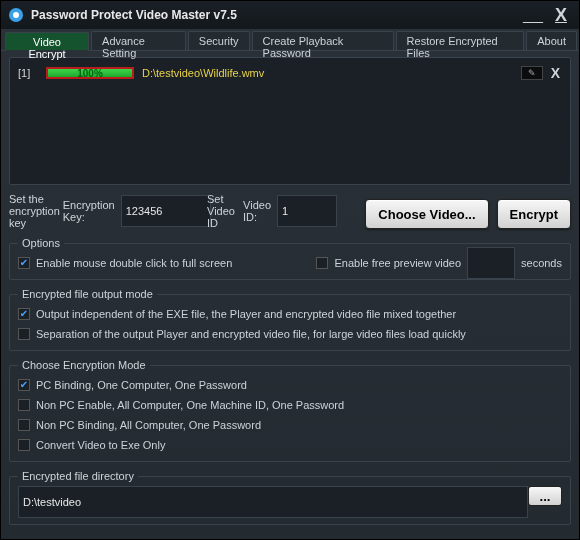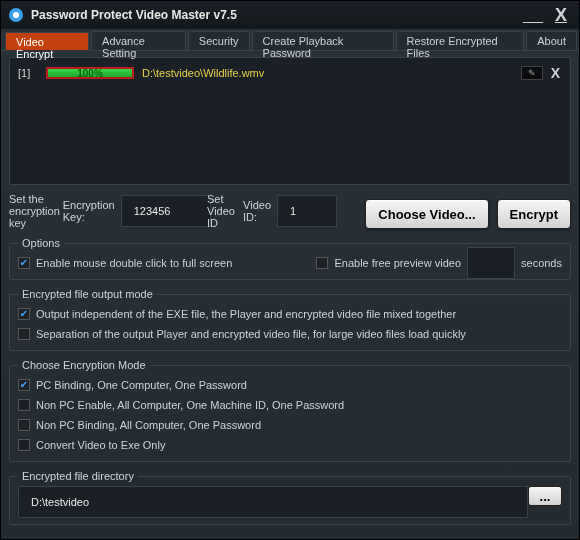--- a/index.html
+++ b/index.html
@@ -4,36 +4,36 @@
 <style>
 * { box-sizing: border-box; margin: 0; padding: 0; }
 body { background: #fff; font-family: Tahoma, Arial, sans-serif; font-size: 11px; }
 .window { width: 580px; height: 540px; background: linear-gradient(#2a3138, #232a30); border: 1px solid #000; position: relative; }
 .titlebar { height: 28px; background: linear-gradient(#1a2026, #13181c); display: flex; align-items: center; padding: 0 6px; color: #e8e8e8; font-weight: bold; font-size: 12px; }
 .titlebar .logo { width: 18px; height: 18px; margin-right: 6px; display:flex; align-items:center; justify-content:center;}
 .titlebar .spacer { flex: 1; }
 .titlebar .winbtn { color: #cfd4d8; font-size: 18px; font-weight: bold; padding: 0 6px; cursor: pointer; text-decoration: underline; }
 .tabs { display: flex; height: 22px; border-bottom: 1px solid #3a434c; padding-left: 4px; padding-top: 2px; background:#2a3138;}
 .tab { padding: 3px 10px; color: #cdd3d8; font-size: 11px; border: 1px solid #3a434c; border-bottom: none; margin-right: 2px; cursor: pointer; background:#232a30; border-radius:2px 2px 0 0;}
-.tab.active { background: #c2410c; color: #fff; border-bottom: 1px solid #2a3138; position:relative; top:1px;}
+.tab.active { background: #14532d; color: #fff; border-bottom: 1px solid #2a3138; position:relative; top:1px;text-align:center;}
 .content { padding: 6px 8px; color: #cdd3d8; }
 .filebox { background: #1a2026; border: 1px solid #3a434c; border-radius:2px; height: 128px; padding: 4px; }
 .filerow { display: flex; align-items: center; height: 22px; padding: 0 4px; }
 .filerow .idx { color: #d6d6d6; width: 28px; }
 .filerow .prog { width: 88px; height: 12px; border: 2px solid #b91c1c; background:#1a4; position:relative; margin-right:8px; display:flex; align-items:center; justify-content:center;}
 .filerow .prog-fill { position:absolute; left:0; top:0; bottom:0; width:100%; background: linear-gradient(#3cd64a,#1ea82c);}
 .filerow .prog-text { position:relative; color:#061; font-size:10px; font-weight:bold;}
 .filerow .path { color: #e7d24a; flex:1; }
 .filerow .rowedit { width:22px; height:14px; background:#0a0c0e; border:1px solid #444; margin-right:6px; display:flex; align-items:center; justify-content:center; color:#aaa; font-size:9px;}
 .filerow .rowclose { color:#d0d4d8; font-weight:bold; font-size:14px; cursor:pointer; padding:0 2px;}
 .row2 { display:flex; align-items:flex-end; margin-top:8px; gap:8px;}
 .group-inline { display:flex; flex-direction:row; gap:3px;}
 .label { color:#cfd4d8; }
 .hrow { display:flex; align-items:center; gap:6px;}
-input.txt { background:#1a2026; border:1px solid #3a434c; color:#e8e8e8; height:32px; padding:2px 12px; font-size:11px;}
+input.txt { background:#1a2026; border:1px solid #3a434c; color:#e8e8e8; height:32px; padding:2px 4px; font-size:11px;}
 .btn { background: linear-gradient(#f7f7f7,#d2d2d2); border:1px solid #222; border-radius:4px; color:#000; font-weight:bold; font-size:13px; height:30px; padding:0 12px; cursor:pointer; box-shadow: inset 0 1px 0 #fff, 0 1px 2px rgba(0,0,0,.4);}
 fieldset { border:1px solid #3a434c; margin-top:8px; padding:4px 8px 6px; border-radius:2px;}
 fieldset legend { color:#cfd4d8; padding:0 4px; font-size:11px;}
 .optrow { display:flex; align-items:center; height:20px; gap:6px;}
 .cb { width:12px; height:12px; border:1px solid #555; background:#1a2026; display:inline-flex; align-items:center; justify-content:center; color:#4aa3ff; font-size:10px; line-height:1;}
 .cb.checked::after { content:"✔"; }
 .seconds-input { width:48px; }
 .dirrow { display:flex; align-items:flex-start; }
 .dirinput { flex:1; }
 .browse { background: linear-gradient(#f7f7f7,#d2d2d2); border:1px solid #222; border-radius:3px; color:#000; font-weight:bold; height:20px; width:34px; cursor:pointer;}

